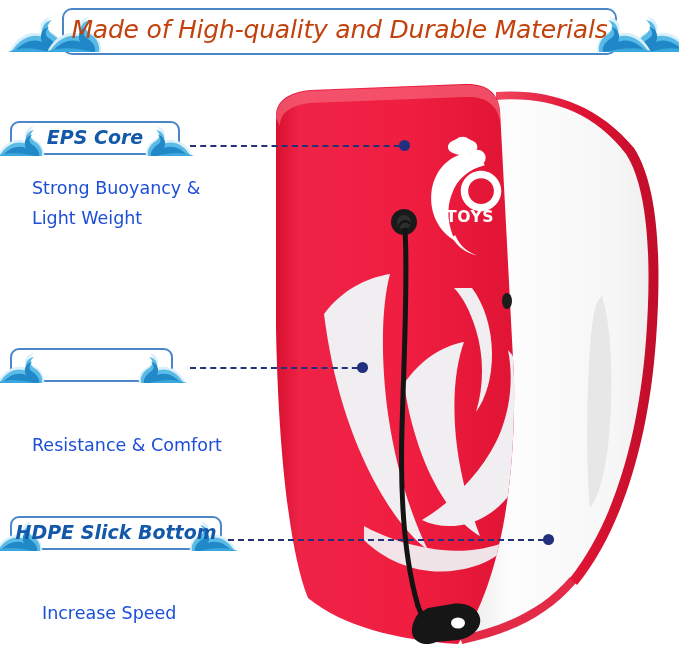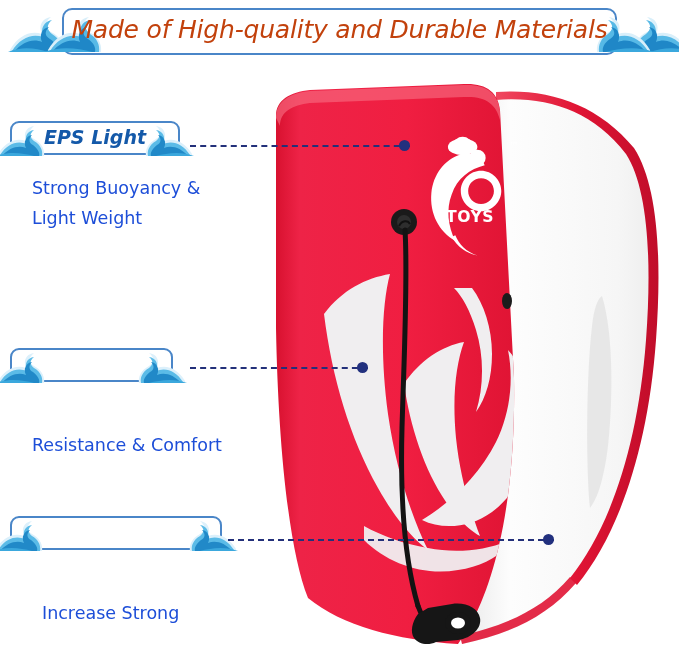--- a/index.html
+++ b/index.html
@@ -277,21 +277,21 @@
 
 <div class="feature-block" id="feature-0">
   <div class="label-pill">
     <div class="label-pill-border" style="left:10px; width:170px;"></div>
     <svg class="pill-wave" style="left:-4px; top:0px;" width="60" height="44" viewBox="0 0 60 44">
       <path d="M2 36 C9 24 20 19 30 23 C27 16 30 9 38 8 C32 13 33 18 38 21 C46 25 49 32 48 38 L2 38 Z" fill="#dcf0fb"></path>
       <path d="M4 37 C11 26 21 22 31 26 C28 19 31 13 38 12 C33 16 34 20 38 23 C45 27 47 33 46 38 L4 38 Z" fill="#5bbbe7"></path>
       <path d="M6 38 C13 30 22 27 30 30 C27 24 30 18 36 17 C32 21 33 25 37 27 C42 31 44 35 43 38 Z" fill="#2189c8"></path>
       <path d="M0 38 C13 33 27 35 38 38 Z" fill="#3ba8dd"></path>
     </svg>
-    <div class="label-text" style="left:10px; width:170px;">EPS Light</div>
+    <div class="label-text" style="left:10px; width:170px;">EPS Core</div>
     <svg class="pill-wave right" style="left:134px; top:0px;" width="60" height="44" viewBox="0 0 60 44">
       <path d="M2 36 C9 24 20 19 30 23 C27 16 30 9 38 8 C32 13 33 18 38 21 C46 25 49 32 48 38 L2 38 Z" fill="#dcf0fb"></path>
       <path d="M4 37 C11 26 21 22 31 26 C28 19 31 13 38 12 C33 16 34 20 38 23 C45 27 47 33 46 38 L4 38 Z" fill="#5bbbe7"></path>
       <path d="M6 38 C13 30 22 27 30 30 C27 24 30 18 36 17 C32 21 33 25 37 27 C42 31 44 35 43 38 Z" fill="#2189c8"></path>
       <path d="M0 38 C13 33 27 35 38 38 Z" fill="#3ba8dd"></path>
     </svg>
   </div>
   <div class="feature-desc" style="left:32px; top:55px;">Strong Buoyancy &amp;</div>
   <div class="feature-desc" style="left:32px; top:85px;">Light Weight</div>
 </div>
@@ -317,21 +317,22 @@
 
 <div class="feature-block" id="feature-2">
   <div class="label-pill">
     <div class="label-pill-border" style="left:10px; width:212px;"></div>
     <svg class="pill-wave" style="left:-6px; top:0px;" width="60" height="44" viewBox="0 0 60 44">
       <path d="M2 36 C9 24 20 19 30 23 C27 16 30 9 38 8 C32 13 33 18 38 21 C46 25 49 32 48 38 L2 38 Z" fill="#dcf0fb"></path>
       <path d="M4 37 C11 26 21 22 31 26 C28 19 31 13 38 12 C33 16 34 20 38 23 C45 27 47 33 46 38 L4 38 Z" fill="#5bbbe7"></path>
       <path d="M6 38 C13 30 22 27 30 30 C27 24 30 18 36 17 C32 21 33 25 37 27 C42 31 44 35 43 38 Z" fill="#2189c8"></path>
       <path d="M0 38 C13 33 27 35 38 38 Z" fill="#3ba8dd"></path>
     </svg>
+    <div class="label-text" style="left:10px; width:212px;">HDPE Slick Bottom</div>
     <svg class="pill-wave right" style="left:178px; top:0px;" width="60" height="44" viewBox="0 0 60 44">
       <path d="M2 36 C9 24 20 19 30 23 C27 16 30 9 38 8 C32 13 33 18 38 21 C46 25 49 32 48 38 L2 38 Z" fill="#dcf0fb"></path>
       <path d="M4 37 C11 26 21 22 31 26 C28 19 31 13 38 12 C33 16 34 20 38 23 C45 27 47 33 46 38 L4 38 Z" fill="#5bbbe7"></path>
       <path d="M6 38 C13 30 22 27 30 30 C27 24 30 18 36 17 C32 21 33 25 37 27 C42 31 44 35 43 38 Z" fill="#2189c8"></path>
       <path d="M0 38 C13 33 27 35 38 38 Z" fill="#3ba8dd"></path>
     </svg>
   </div>
-  <div class="feature-desc" style="left:42px; top:85px;">Increase Strong</div>
+  <div class="feature-desc" style="left:42px; top:85px;">Increase Speed</div>
 </div>
 
 </body></html>

